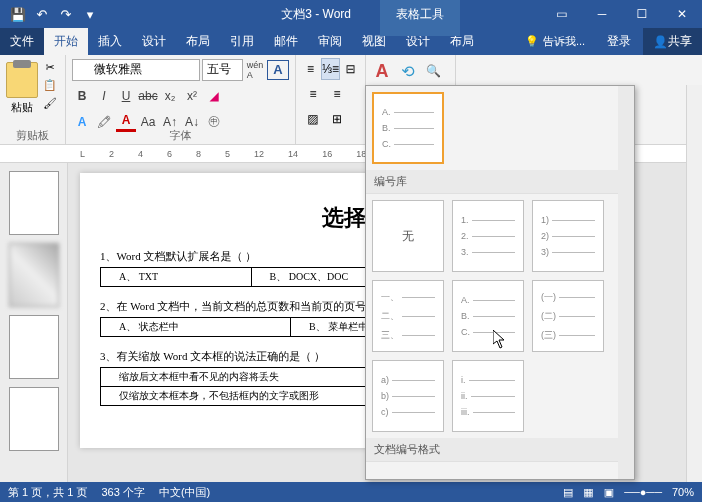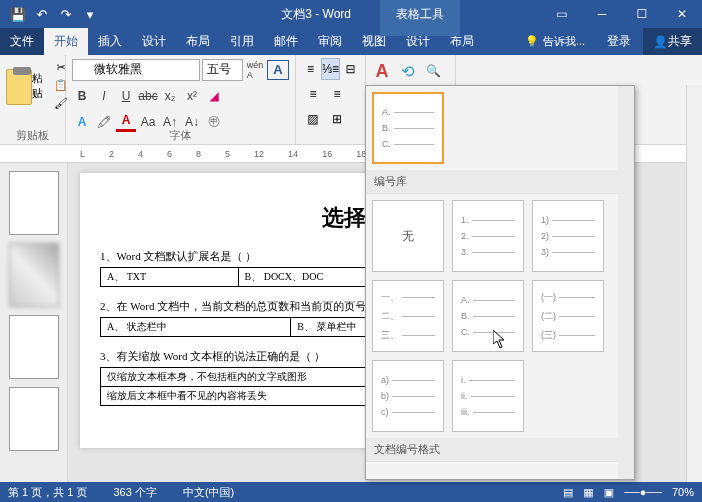--- a/index.html
+++ b/index.html
@@ -14,54 +14,54 @@
 .ribbon-tabs{height:27px;background:#2b579a;display:flex;align-items:stretch;color:#fff}
 .tab{padding:0 10px;display:flex;align-items:center;font-size:12px}
 .tab.active{background:#f3f3f3;color:#2b579a}
 .tab.file{background:#1e3e6e}
 .tab.tell{margin-left:auto;display:flex;align-items:center;gap:4px;font-size:11px}
 .tab.login{padding:0 12px}
 .tab.share{background:#1e3e6e;padding:0 10px}
 .ribbon{height:90px;background:#f3f3f3;border-bottom:1px solid #d4d4d4;display:flex;position:relative}
 .rgroup{border-right:1px solid #d4d4d4;padding:3px 6px 2px;display:flex;flex-direction:column;position:relative}
 .rgroup-label{position:absolute;bottom:1px;left:0;right:0;text-align:center;font-size:11px;color:#666}
-.paste-area{width:52px;display:flex;flex-direction:row;align-items:center}
+.paste-area{width:52px;display:flex;flex-direction:column;align-items:center}
 .paste-icon{width:32px;height:36px;background:#f8d775;border:1px solid #c4a653;border-radius:2px;margin-top:4px;position:relative}
 .paste-icon::before{content:"";position:absolute;top:-3px;left:6px;width:18px;height:8px;background:#888;border-radius:2px}
 .mini-btns{display:flex;flex-direction:column;gap:0;margin-left:2px}
 .mini-btn{width:20px;height:18px;display:flex;align-items:center;justify-content:center;font-size:11px}
 .font-group{width:230px}
 .font-row{display:flex;align-items:center;gap:2px;height:23px}
 .font-name{width:136px;height:22px;border:1px solid #ababab;background:#fff;padding:0 21px;font-size:12px;display:flex;align-items:center}
 .font-size{width:44px;height:22px;border:1px solid #ababab;background:#fff;padding:0 4px;font-size:12px;display:flex;align-items:center}
 .fbtn{min-width:20px;height:20px;display:flex;align-items:center;justify-content:center;font-size:12px;color:#444}
 .para-group{width:70px;overflow:hidden}
 .para-row{display:flex;gap:2px}
 .pbtn{width:22px;height:22px;display:flex;align-items:center;justify-content:center;border:1px solid transparent}
 .pbtn.active{border:1px solid #a5b8d1;background:#d5e1f2}
 .ruler{height:18px;background:#fff;border-bottom:1px solid #d4d4d4;position:relative;font-size:9px;color:#666;padding-left:80px;display:flex;align-items:center;gap:24px;overflow:hidden}
 .doc-area{position:absolute;top:163px;left:0;right:0;bottom:20px;background:#e6e6e6;overflow:hidden}
 .page{position:absolute;left:80px;top:10px;width:550px;background:#fff;box-shadow:0 0 6px rgba(0,0,0,0.2);padding:30px 20px}
 .doc-title{font-size:22px;font-weight:bold;text-align:center;margin-bottom:16px;font-family:SimSun,serif}
 .q{font-size:11px;margin-bottom:3px;font-family:Liberation Serif, serif}
 .qtable{border-collapse:collapse;width:380px;margin-bottom:12px}
-.qtable td{border:1px solid #000;padding:2px 6px;font-size:10px;font-family:SimSun,serif}
+.qtable td{border:1px solid #000;padding:2px 18px;font-size:10px;font-family:SimSun,serif}
 .thumbs{position:absolute;left:0;top:0;width:68px;height:100%;background:#ececec;border-right:1px solid #d4d4d4}
 .thumb{width:50px;height:64px;background:#fff;margin:8px auto;border:1px solid #999}
 .thumb.blur{filter:blur(2px);background:linear-gradient(45deg,#ccc,#eee,#aaa)}
 .dropdown{position:absolute;left:365px;top:85px;width:270px;height:395px;background:#f3f3f3;border:1px solid #a0a0a0;box-shadow:2px 2px 6px rgba(0,0,0,0.3);z-index:100}
 .dd-section{padding:4px 8px;font-size:11px;color:#555;border-bottom:1px solid #e0e0e0;background:#eaeaea}
 .dd-body{padding:6px;display:flex;flex-wrap:wrap;gap:8px}
 .num-preview{width:72px;height:72px;background:#fff;border:1px solid #c0c0c0;padding:6px 8px;font-size:9px;color:#888;display:flex;flex-direction:column;justify-content:center;gap:6px}
 .num-preview.sel{border:2px solid #f0a030}
 .num-preview .ln{display:flex;align-items:center;gap:3px}
 .num-preview .ln::after{content:"";flex:1;height:1px;background:#bbb}
 .num-preview.none{align-items:center;justify-content:center;font-size:12px;color:#555}
 .cursor{position:absolute;left:493px;top:330px;z-index:200;pointer-events:none}
-.statusbar{position:absolute;bottom:0;left:0;right:0;height:20px;background:#2b579a;color:#fff;display:flex;align-items:center;font-size:11px;padding:0 8px;gap:26px}
+.statusbar{position:absolute;bottom:0;left:0;right:0;height:20px;background:#2b579a;color:#fff;display:flex;align-items:center;font-size:11px;padding:0 8px;gap:14px}
 .statusbar .right{margin-left:auto;display:flex;align-items:center;gap:10px}
 .scrollbar{position:absolute;right:0;top:85px;bottom:20px;width:16px;background:#f0f0f0;border-left:1px solid #d4d4d4}
 .dd-scrollbar{position:absolute;right:0;top:0;bottom:0;width:16px;background:#eaeaea}
 .box-a{width:24px;height:20px;border:1px solid #2b579a;color:#2b579a;display:flex;align-items:center;justify-content:center;font-weight:bold;font-size:13px}
 </style>
 </head>
 <body>
 
 <div class="titlebar">
   <div class="qat">
@@ -209,24 +209,24 @@
           <tr>
             <td>A、  状态栏中</td>
             <td>B、  菜单栏中</td>
           </tr>
         </tbody>
       </table>
     <div class="q">3、有关缩放 Word 文本框的说法正确的是（      ）</div>
     <table class="qtable">
         <tbody>
           <tr>
-            <td>仅缩放文本框本身，不包括框内的文字或图形</td>
+            <td>缩放后文本框中看不见的内容将丢失</td>
           </tr>
           <tr>
-            <td>缩放后文本框中看不见的内容将丢失</td>
+            <td>仅缩放文本框本身，不包括框内的文字或图形</td>
           </tr>
         </tbody>
       </table>
   </div>
 </div>
 
 <div class="dropdown">
   <div class="dd-scrollbar"></div>
   <div class="dd-body">
     <div class="num-preview sel">

